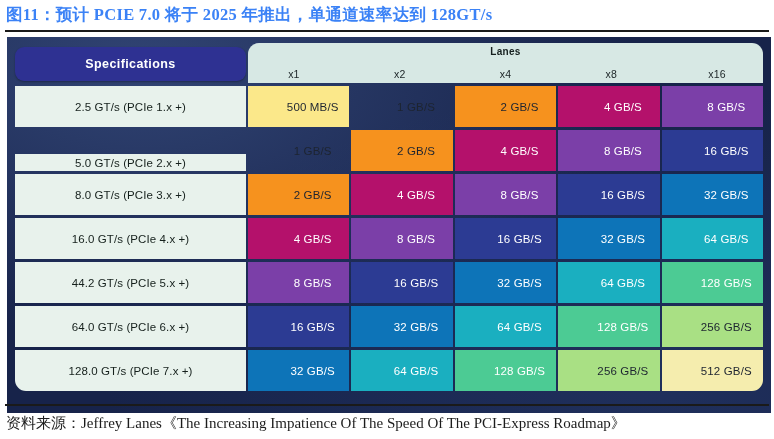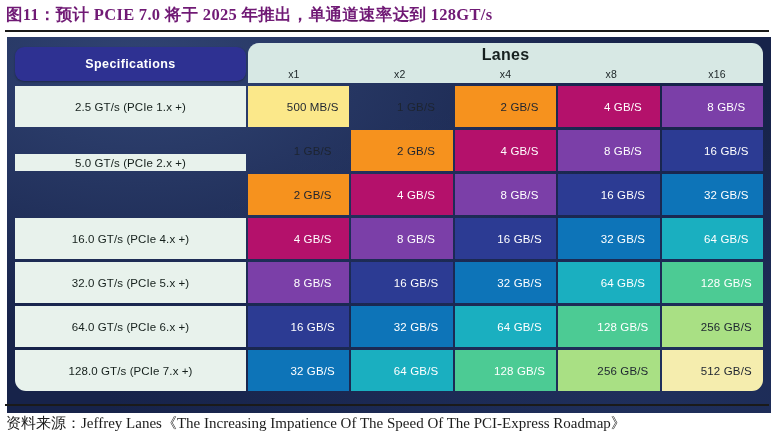--- a/index.html
+++ b/index.html
@@ -25,21 +25,21 @@
   .figure-title {
     position: absolute;
     left: 6px;
     top: 3px;
     width: 762px;
     height: 26px;
     font-family: "Liberation Serif", serif;
     font-weight: bold;
     font-size: 16.5px;
     line-height: 24px;
-    color: #701a75;
+    color: #3b82f6;
     letter-spacing: 0.3px;
     white-space: nowrap;
   }
   .title-rule {
     position: absolute;
     left: 5px;
     top: 30px;
     width: 764px;
     height: 2px;
     background: #1a1a1a;
@@ -95,21 +95,21 @@
     grid-column: 2 / span 5;
     grid-row: 1;
     background: #d7e8e4;
     border-radius: 11px 11px 0 0;
     position: relative;
     display: flex;
     flex-direction: column;
   }
   .lanes-title {
     text-align: center;
-    font-size: 16px;
+    font-size: 10px;
     font-weight: bold;
     color: #16201f;
     padding-top: 3px;
     letter-spacing: 0.3px;
   }
   .lane-labels {
     position: absolute;
     left: 0;
     right: 0;
     bottom: 3px;
@@ -199,32 +199,33 @@
         <div class="cell" style="grid-area: 2 / 3; color: rgb(29, 36, 48);">1 GB/S</div>
         <div class="cell" style="grid-area: 2 / 4; background: rgb(246, 146, 30); color: rgb(29, 36, 48);">2 GB/S</div>
         <div class="cell" style="grid-area: 2 / 5; background: rgb(180, 17, 107); color: rgb(255, 255, 255);">4 GB/S</div>
         <div class="cell" style="grid-area: 2 / 6; background: rgb(123, 63, 168); color: rgb(255, 255, 255);">8 GB/S</div>
         <div class="spec-cell" style="grid-row: 3; margin-top: 24px;">5.0 GT/s (PCIe 2.x +)</div>
         <div class="cell" style="grid-area: 3 / 2; color: rgb(29, 36, 48);">1 GB/S</div>
         <div class="cell" style="grid-area: 3 / 3; background: rgb(246, 146, 30); color: rgb(29, 36, 48);">2 GB/S</div>
         <div class="cell" style="grid-area: 3 / 4; background: rgb(180, 17, 107); color: rgb(255, 255, 255);">4 GB/S</div>
         <div class="cell" style="grid-area: 3 / 5; background: rgb(123, 63, 168); color: rgb(255, 255, 255);">8 GB/S</div>
         <div class="cell" style="grid-area: 3 / 6; background: rgb(44, 59, 147); color: rgb(255, 255, 255);">16 GB/S</div>
+        <div class="spec-cell" style="grid-row: 4;">8.0 GT/s (PCIe 3.x +)</div>
         <div class="cell" style="grid-area: 4 / 2; background: rgb(246, 146, 30); color: rgb(29, 36, 48);">2 GB/S</div>
         <div class="cell" style="grid-area: 4 / 3; background: rgb(180, 17, 107); color: rgb(255, 255, 255);">4 GB/S</div>
         <div class="cell" style="grid-area: 4 / 4; background: rgb(123, 63, 168); color: rgb(255, 255, 255);">8 GB/S</div>
         <div class="cell" style="grid-area: 4 / 5; background: rgb(44, 59, 147); color: rgb(255, 255, 255);">16 GB/S</div>
         <div class="cell" style="grid-area: 4 / 6; background: rgb(13, 116, 184); color: rgb(255, 255, 255);">32 GB/S</div>
         <div class="spec-cell" style="grid-row: 5;">16.0 GT/s (PCIe 4.x +)</div>
         <div class="cell" style="grid-area: 5 / 2; background: rgb(180, 17, 107); color: rgb(255, 255, 255);">4 GB/S</div>
         <div class="cell" style="grid-area: 5 / 3; background: rgb(123, 63, 168); color: rgb(255, 255, 255);">8 GB/S</div>
         <div class="cell" style="grid-area: 5 / 4; background: rgb(44, 59, 147); color: rgb(255, 255, 255);">16 GB/S</div>
         <div class="cell" style="grid-area: 5 / 5; background: rgb(13, 116, 184); color: rgb(255, 255, 255);">32 GB/S</div>
         <div class="cell" style="grid-area: 5 / 6; background: rgb(26, 175, 192); color: rgb(255, 255, 255);">64 GB/S</div>
-        <div class="spec-cell" style="grid-row: 6;">32.0 GT/s (PCIe 5.x +)</div>
+        <div class="spec-cell" style="grid-row: 6;">44.2 GT/s (PCIe 5.x +)</div>
         <div class="cell" style="grid-area: 6 / 2; background: rgb(123, 63, 168); color: rgb(255, 255, 255);">8 GB/S</div>
         <div class="cell" style="grid-area: 6 / 3; background: rgb(44, 59, 147); color: rgb(255, 255, 255);">16 GB/S</div>
         <div class="cell" style="grid-area: 6 / 4; background: rgb(13, 116, 184); color: rgb(255, 255, 255);">32 GB/S</div>
         <div class="cell" style="grid-area: 6 / 5; background: rgb(26, 175, 192); color: rgb(255, 255, 255);">64 GB/S</div>
         <div class="cell" style="grid-area: 6 / 6; background: rgb(76, 203, 148); color: rgb(255, 255, 255);">128 GB/S</div>
         <div class="spec-cell" style="grid-row: 7;">64.0 GT/s (PCIe 6.x +)</div>
         <div class="cell" style="grid-area: 7 / 2; background: rgb(44, 59, 147); color: rgb(255, 255, 255);">16 GB/S</div>
         <div class="cell" style="grid-area: 7 / 3; background: rgb(13, 116, 184); color: rgb(255, 255, 255);">32 GB/S</div>
         <div class="cell" style="grid-area: 7 / 4; background: rgb(26, 175, 192); color: rgb(255, 255, 255);">64 GB/S</div>
         <div class="cell" style="grid-area: 7 / 5; background: rgb(76, 203, 148); color: rgb(255, 255, 255);">128 GB/S</div>

